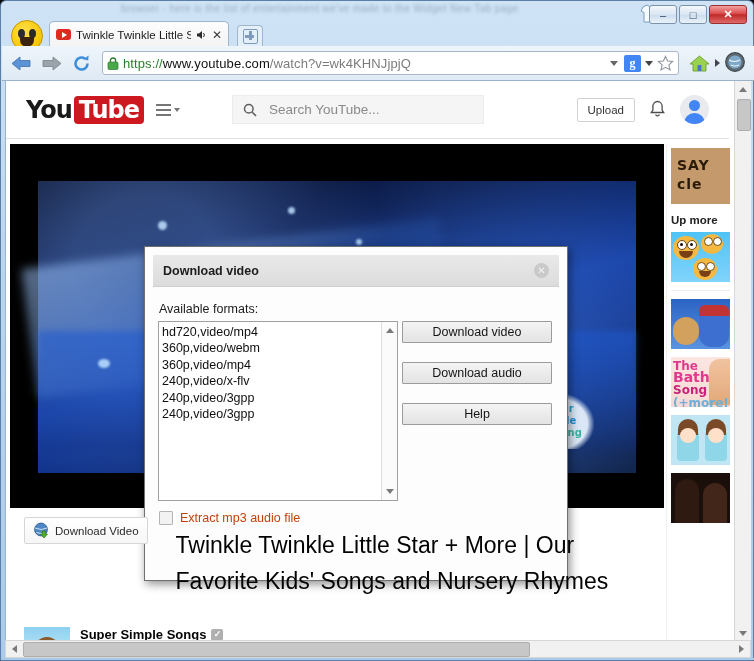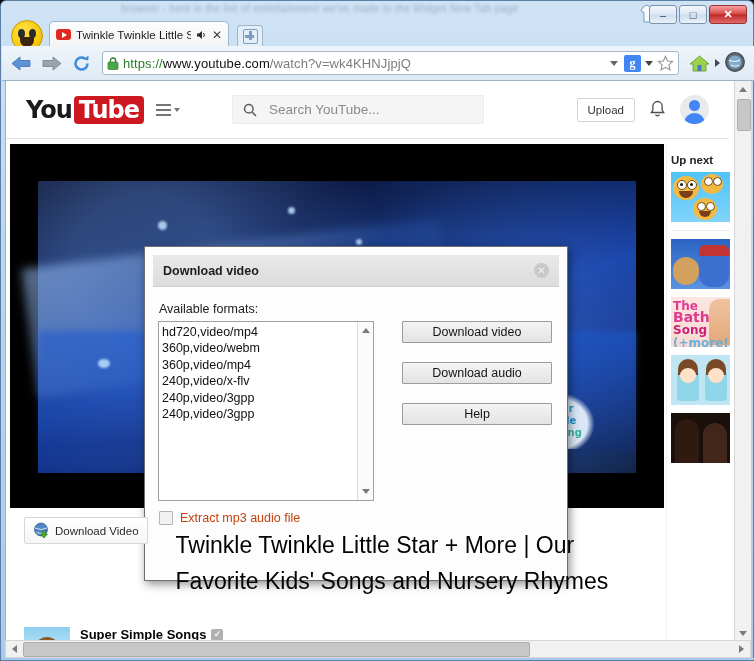--- a/index.html
+++ b/index.html
@@ -207,21 +207,21 @@
     box-sizing:border-box;
   }
   .dlg-title-text{font-size:12.5px;color:#1d1d1d;font-weight:bold;}
   .dlg-close{
     margin-left:auto;width:15px;height:15px;border-radius:50%;background:#c9c9c9;
     color:#f3f3f3;font-size:10px;display:flex;align-items:center;justify-content:center;
     line-height:1;cursor:pointer;
   }
   .dlg-label{position:absolute;left:14px;top:55px;font-size:12.5px;color:#1a1a1a;}
   .fmt-box{
-    position:absolute;left:13px;top:74px;width:216px;height:180px;
+    position:absolute;left:13px;top:74px;width:240px;height:180px;
     background:#fff;border:1px solid #a0a0a0;box-sizing:border-box;overflow:hidden;
   }
   .fmt-list{position:absolute;left:0;top:1px;right:16px;padding:1px 0 0 3px;}
   .fmt-item{font-size:12.5px;color:#101010;line-height:16.4px;white-space:nowrap;font-family:"Liberation Sans",sans-serif;}
   .fmt-scroll{
     position:absolute;right:0;top:0;width:15px;height:100%;background:#fbfbfb;border-left:1px solid #dcdcdc;
   }
   .fmt-scroll .ar{position:absolute;left:0;width:15px;height:15px;display:flex;align-items:center;justify-content:center;}
   .fmt-scroll .ar.up{top:1px;} .fmt-scroll .ar.dn{bottom:1px;}
   .dlg-btns{position:absolute;left:257px;top:74px;width:152px;}
@@ -539,22 +539,26 @@
             </div>
             <div class="subrow">
               <span class="subbtn"></span>
               <span class="subcount"></span>
             </div>
           </div>
         </div>
       </div>
 
       <div class="sidebar">
-
-        <div class="upnext">Up next</div>
+        <div class="ad-thumb">
+          <span class="t1">SAY</span>
+          <span class="t2">cle</span>
+        </div>
+
+        <div class="upnext">Up more</div>
 
         <div class="sb-item th-monkey">
           <span class="face" style="left:2px;top:4px;width:26px;height:24px;"></span>
           <span class="eye" style="left:6px;top:8px;width:8px;height:8px;"></span>
           <span class="eye" style="left:16px;top:8px;width:8px;height:8px;"></span>
           <span class="pup" style="left:9px;top:11px;width:3px;height:3px;"></span>
           <span class="pup" style="left:19px;top:11px;width:3px;height:3px;"></span>
           <span class="mouth" style="left:8px;top:19px;width:14px;height:7px;"></span>
           <span class="face" style="left:30px;top:2px;width:22px;height:20px;"></span>
           <span class="eye" style="left:33px;top:5px;width:7px;height:7px;"></span>

